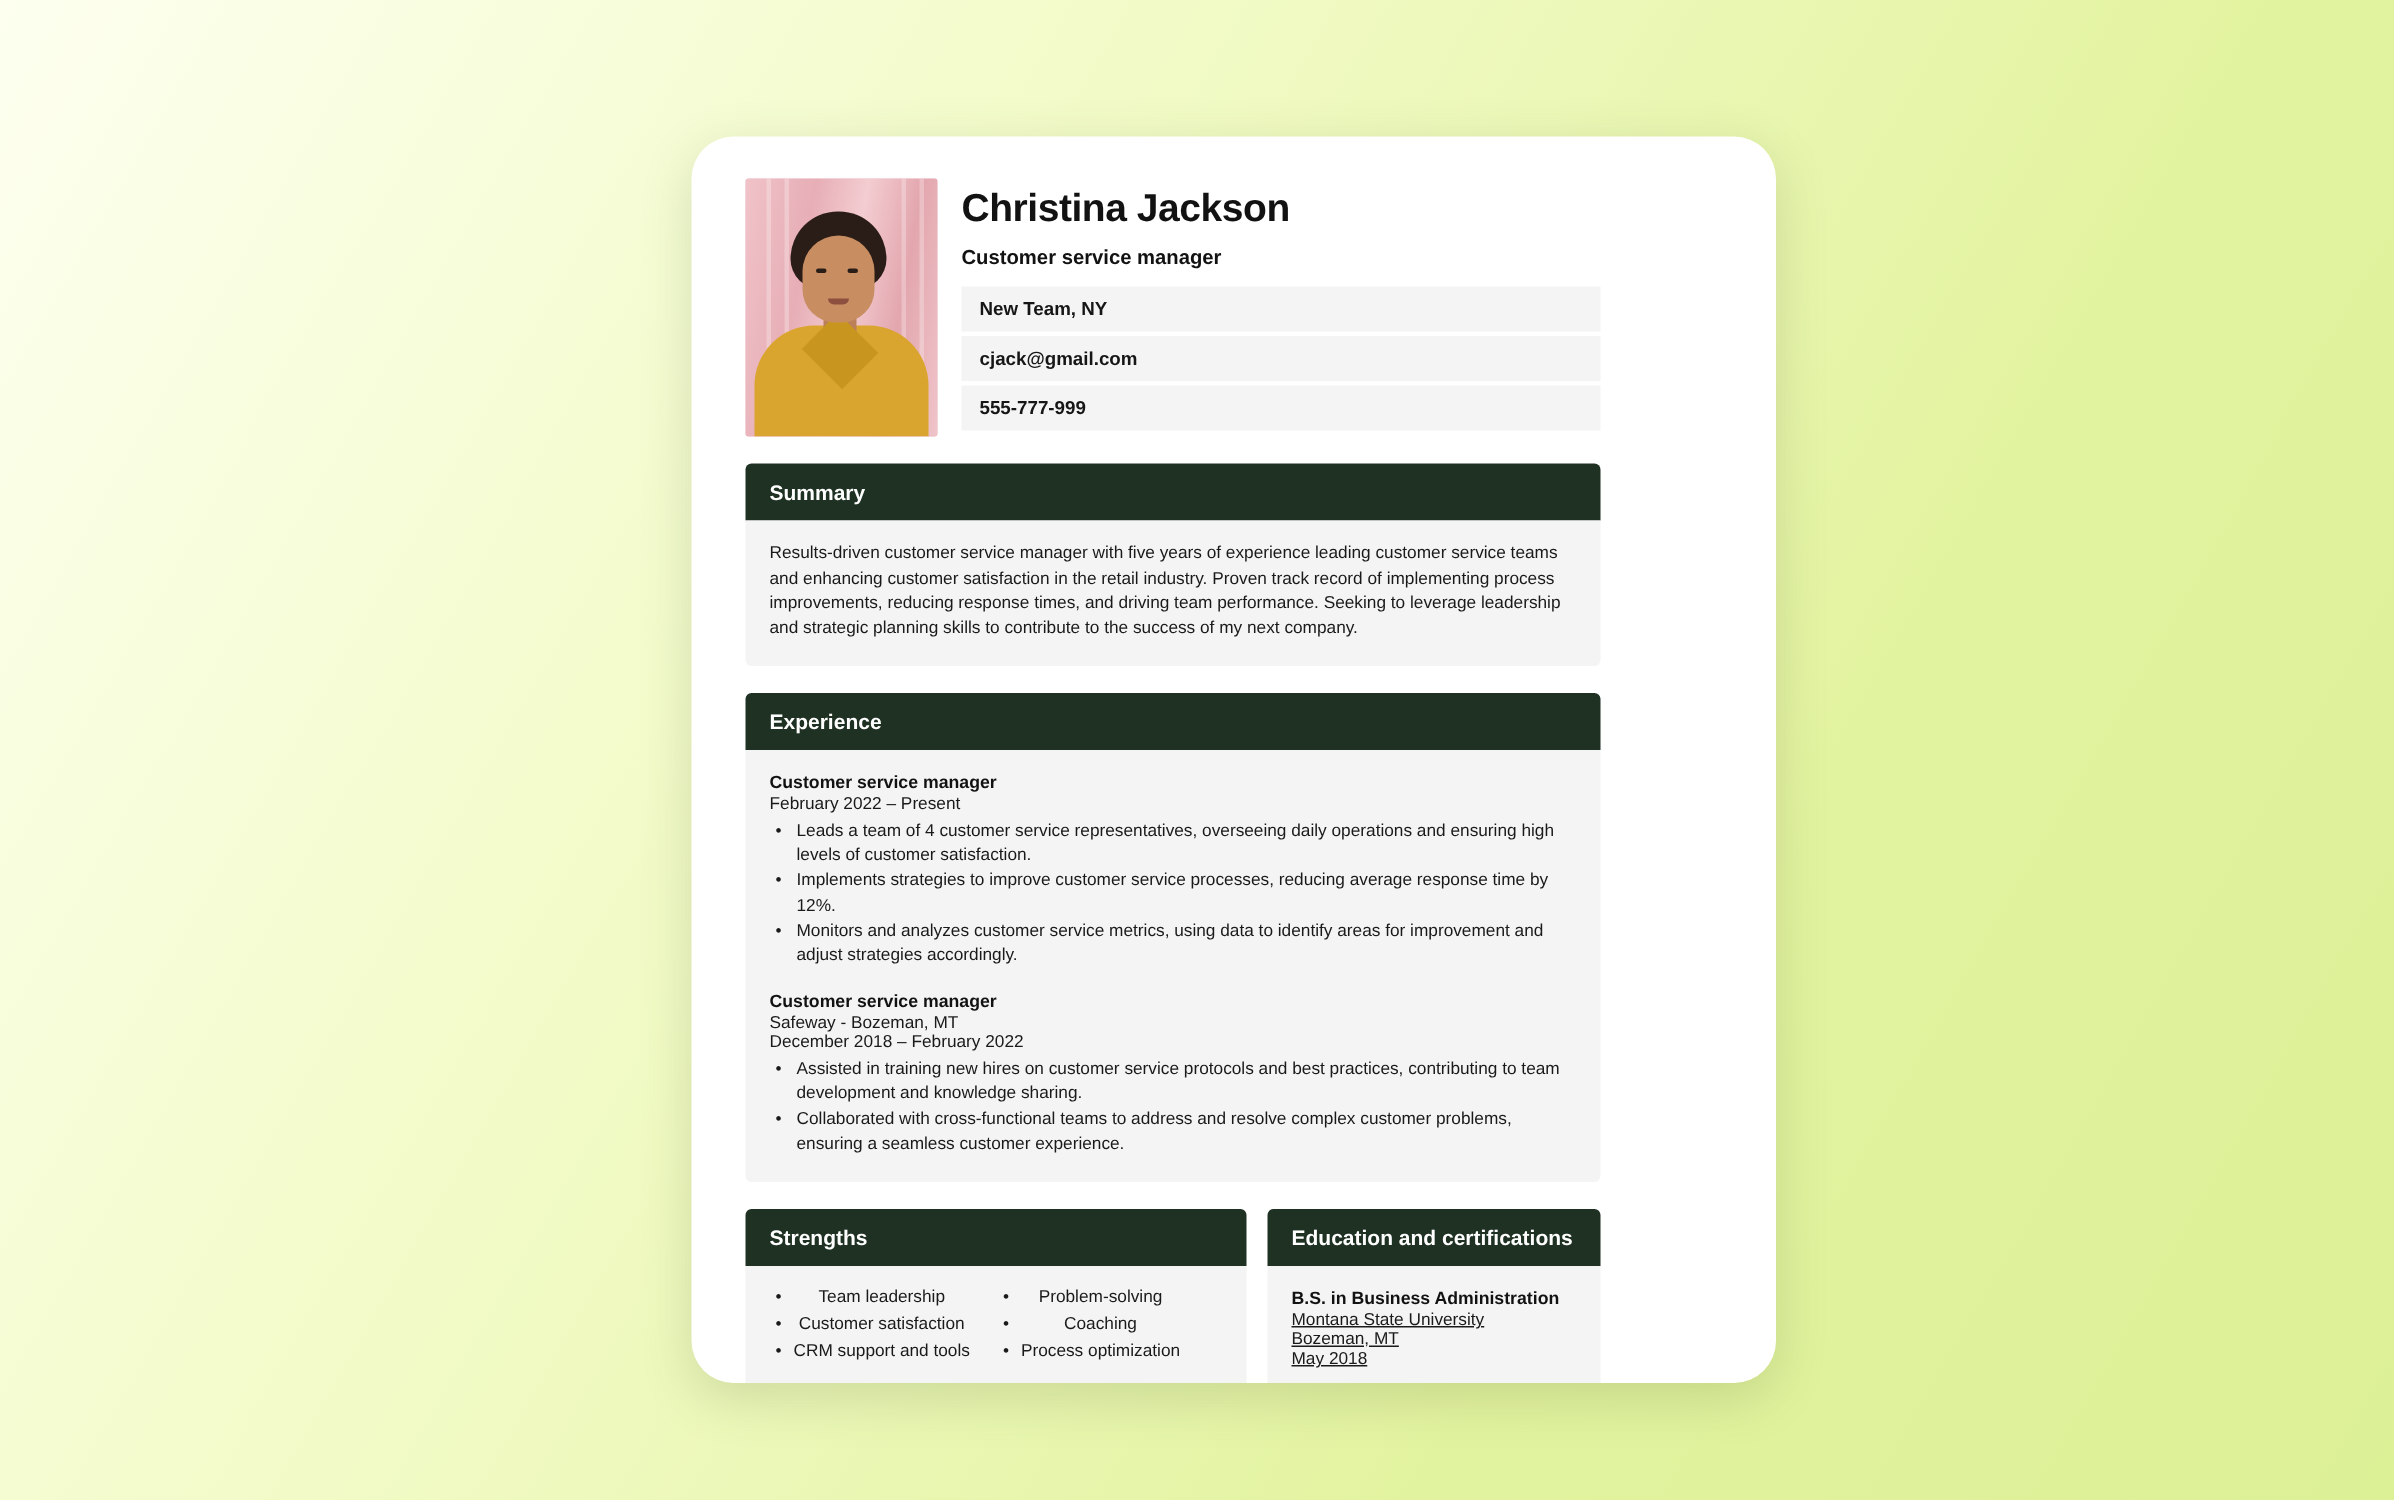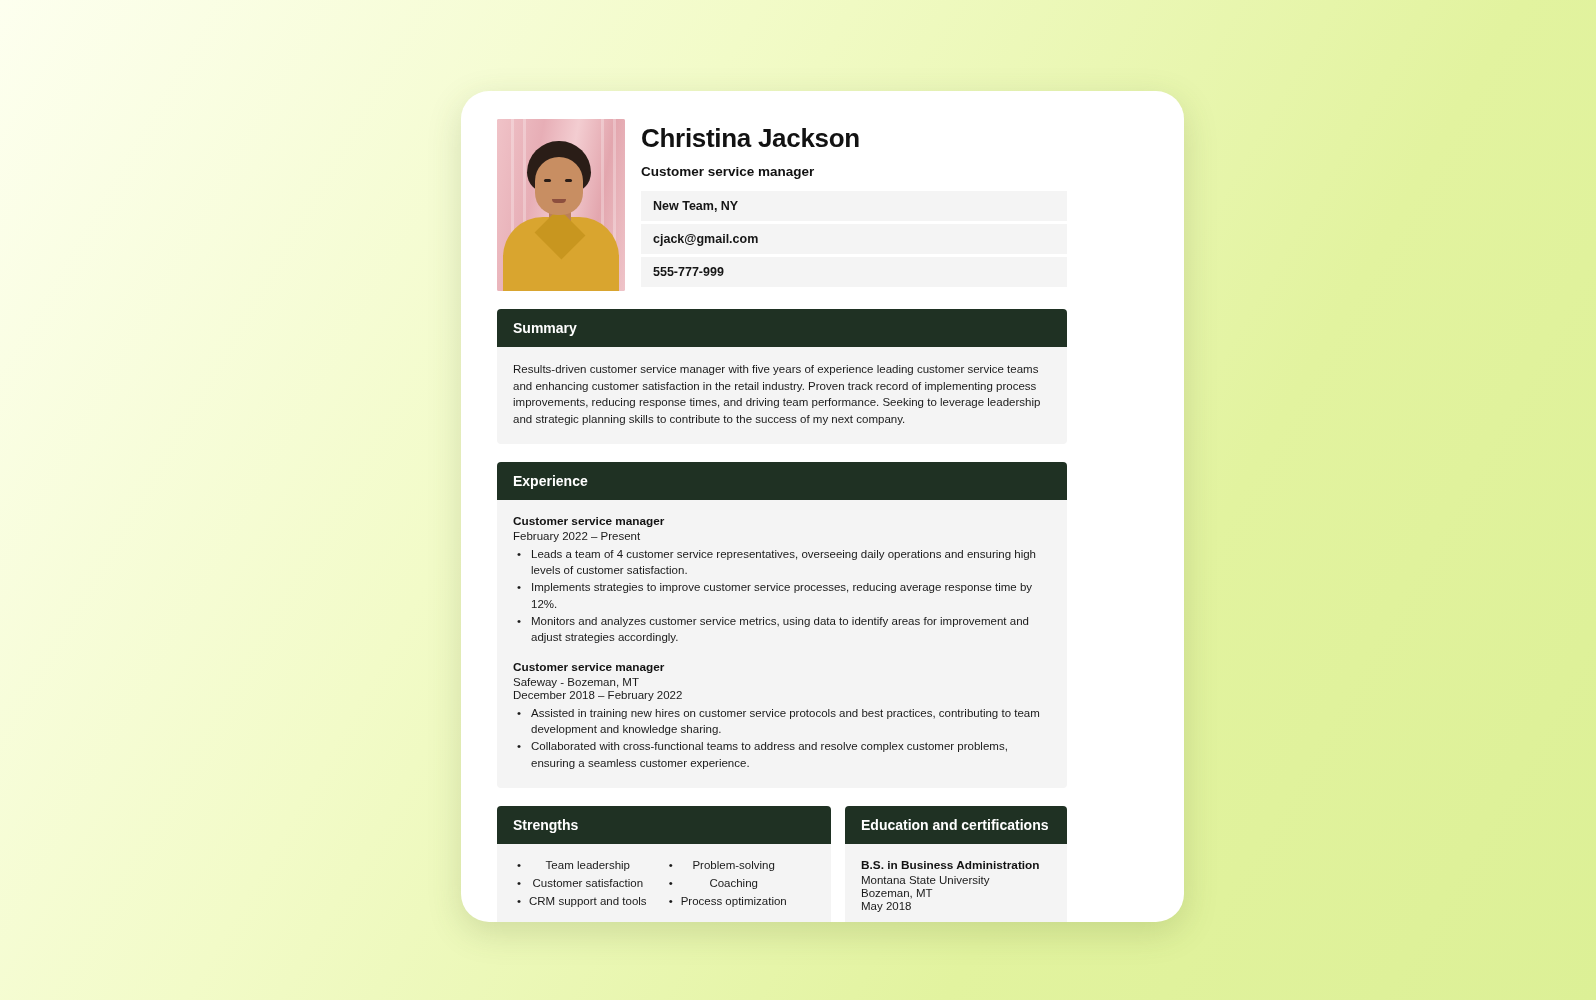--- a/index.html
+++ b/index.html
@@ -245,20 +245,21 @@
   .edu-degree {
     font-size: 11.8px;
     font-weight: bold;
     color: #121212;
     margin: 0 0 2px 0;
   }
   .edu-line {
     font-size: 11.5px;
     color: #1a1a1a;
     margin: 0 0 1px 0;
+    text-decoration: underline;
   }
   .body-tall { min-height: 86px; }
 </style>
 </head>
 <body>
 
 <div class="page-bg"></div>
 
 <div class="resume-card">
   <div class="resume-inner">

